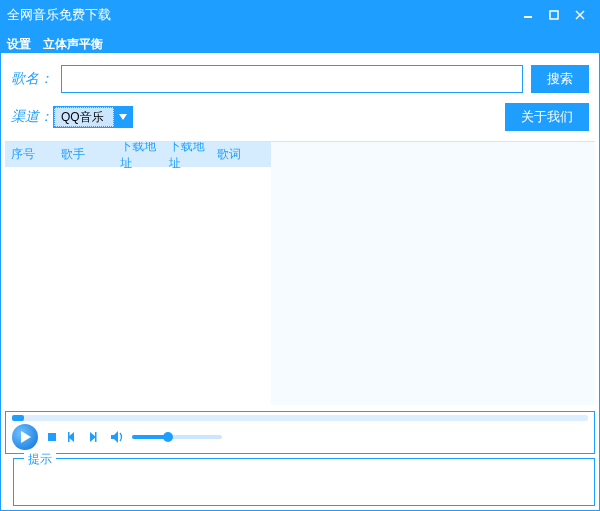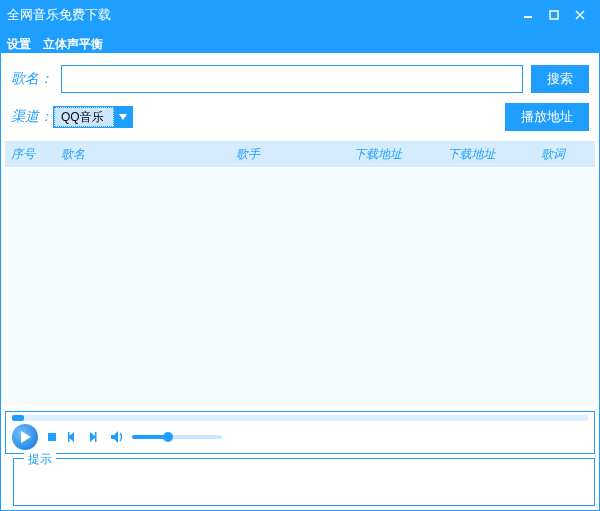--- a/index.html
+++ b/index.html
@@ -12,21 +12,21 @@
 .menubar span { cursor: pointer; }
 .searchbar { display: flex; align-items: center; padding: 12px 10px 6px 10px; gap: 8px; }
 .label { color: #1e9fff; font-size: 14px; white-space: nowrap; font-style: italic; }
 .song-input { flex: 1; height: 28px; border: 1px solid #1e9fff; padding: 0 6px; font-size: 13px; outline: none; }
 .btn { height: 28px; background: #1e9fff; color: #fff; border: none; padding: 3px 16px; cursor: pointer; font-size: 13px; }
 .channelbar { display: flex; align-items: center; padding: 4px 10px 10px 10px; gap: 0; }
 .combo { position: relative; height: 22px; display: flex; align-items: center; border: 1px solid #1e9fff; background: #ef4444; }
 .combo .combo-val { padding: 0 6px; color: #000; background: #cce6ff; height: 100%; display: flex; align-items: center; min-width: 60px; border: 1px dotted #3399ff; }
 .combo .combo-arrow { width: 18px; height: 100%; background: #1e9fff; color: #fff; display: flex; align-items: center; justify-content: center; cursor: pointer; }
 .spacer { flex: 1; }
-.table { flex: 1; display: flex; flex-direction: column; border-top: 1px solid #d0e8ff; margin: 0 4px; overflow: hidden; font-style: italic; }
+.table { flex: 1; display: flex; flex-direction: row; border-top: 1px solid #d0e8ff; margin: 0 4px; overflow: hidden; }
 .thead { display: flex; background: #d5ecff; height: 26px; align-items: center; color: #1e9fff; font-size: 12px; border-bottom: 1px solid #fff; }
 .th { padding: 0 6px; }
 .th1 { width: 50px; } .th2 { flex: 2; } .th3 { flex: 1.3; } .th4 { flex: 1; } .th5 { flex: 1; } .th6 { width: 60px; }
 .tbody { flex: 1; background: #f6fbff; }
 .player { border: 1px solid #1e9fff; margin: 6px 4px 4px 4px; padding: 3px 6px; display: flex; flex-direction: column; gap: 3px; background: #fff; }
 .progress { height: 6px; background: #dceeff; position: relative; border-radius: 2px; }
 .progress .bar { height: 100%; background: #1e9fff; width: 2%; border-radius: 2px; }
 .controls { display: flex; align-items: center; gap: 6px; }
 .pbtn { width: 16px; height: 16px; display: flex; align-items: center; justify-content: center; cursor: pointer; color: #1e9fff; }
 .playbig { width: 26px; height: 26px; border-radius: 50%; background: radial-gradient(circle at 35% 35%, #6ec2ff, #0a6fd8); display: flex; align-items: center; justify-content: center; cursor: pointer; }
@@ -76,27 +76,26 @@
     <span class="label">渠道：</span>
     <div class="combo">
       <div class="combo-val">QQ音乐</div>
       <div class="combo-arrow">
         <svg width="8" height="6">
             <polygon points="0,0 8,0 4,6" fill="#fff"></polygon>
           </svg>
       </div>
     </div>
     <div class="spacer"></div>
-    <button class="btn">播放地址</button>
+    <button class="btn">关于我们</button>
   </div>
 
   <div class="table">
     <div class="thead">
       <div class="th th1">序号</div>
-      <div class="th th2">歌名</div>
       <div class="th th3">歌手</div>
       <div class="th th4">下载地址</div>
       <div class="th th5">下载地址</div>
       <div class="th th6">歌词</div>
     </div>
     <div class="tbody"></div>
   </div>
 
   <div class="player">
     <div class="progress">

